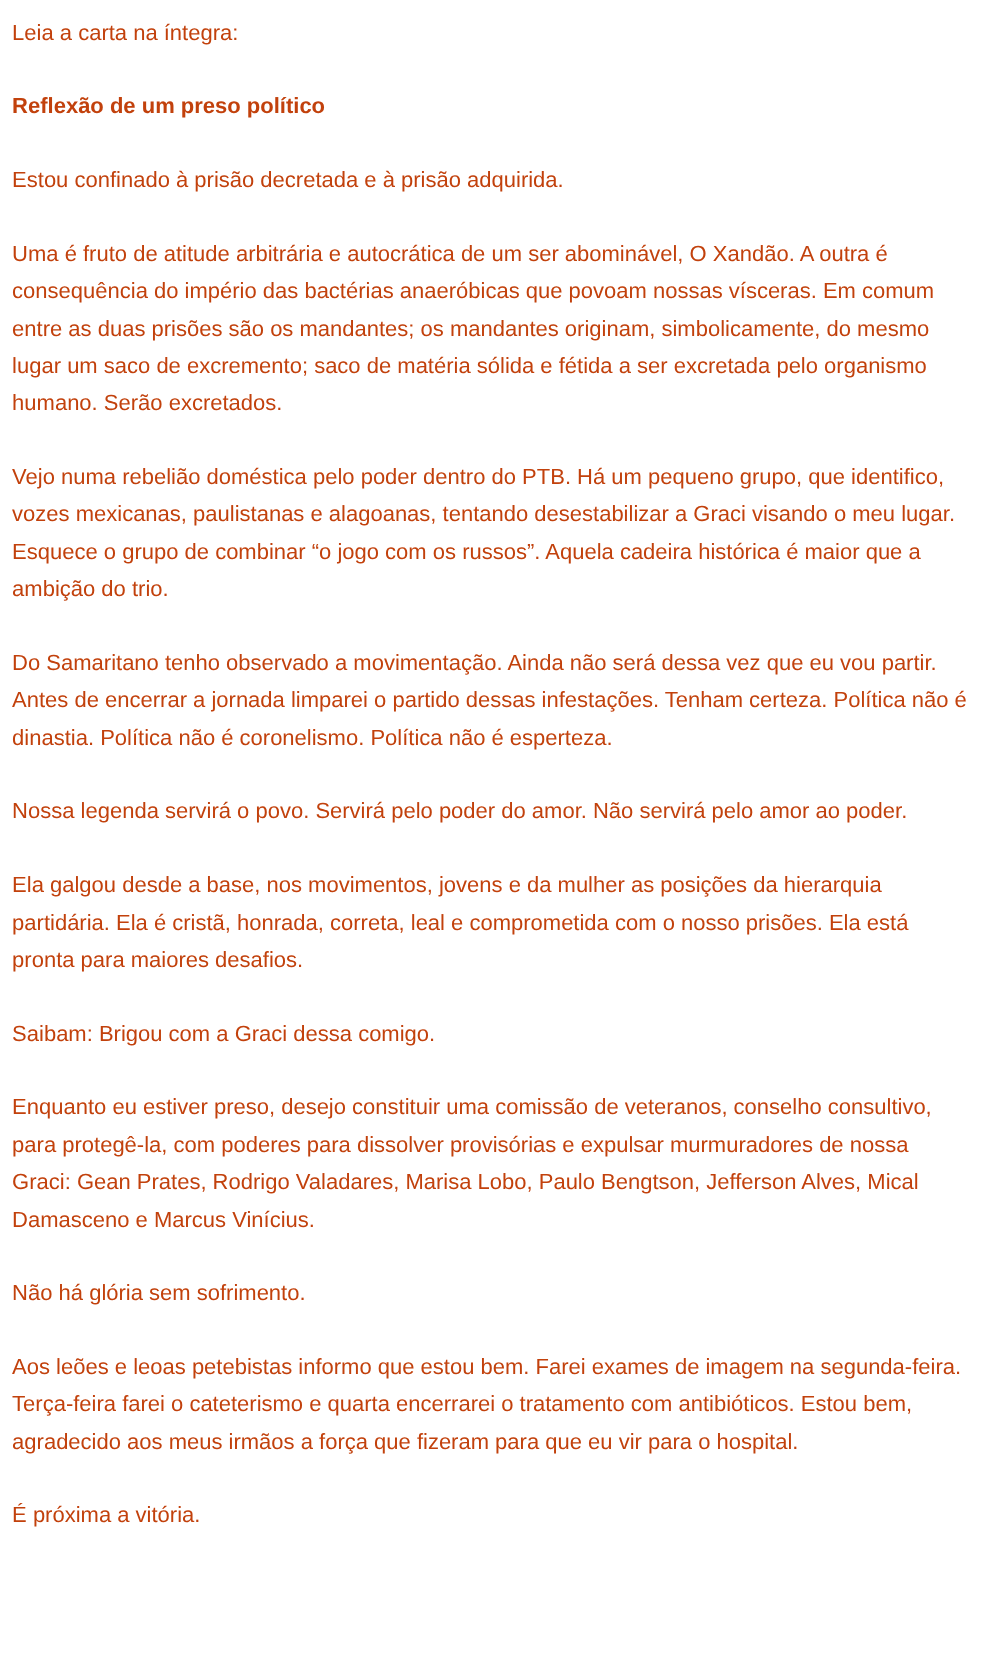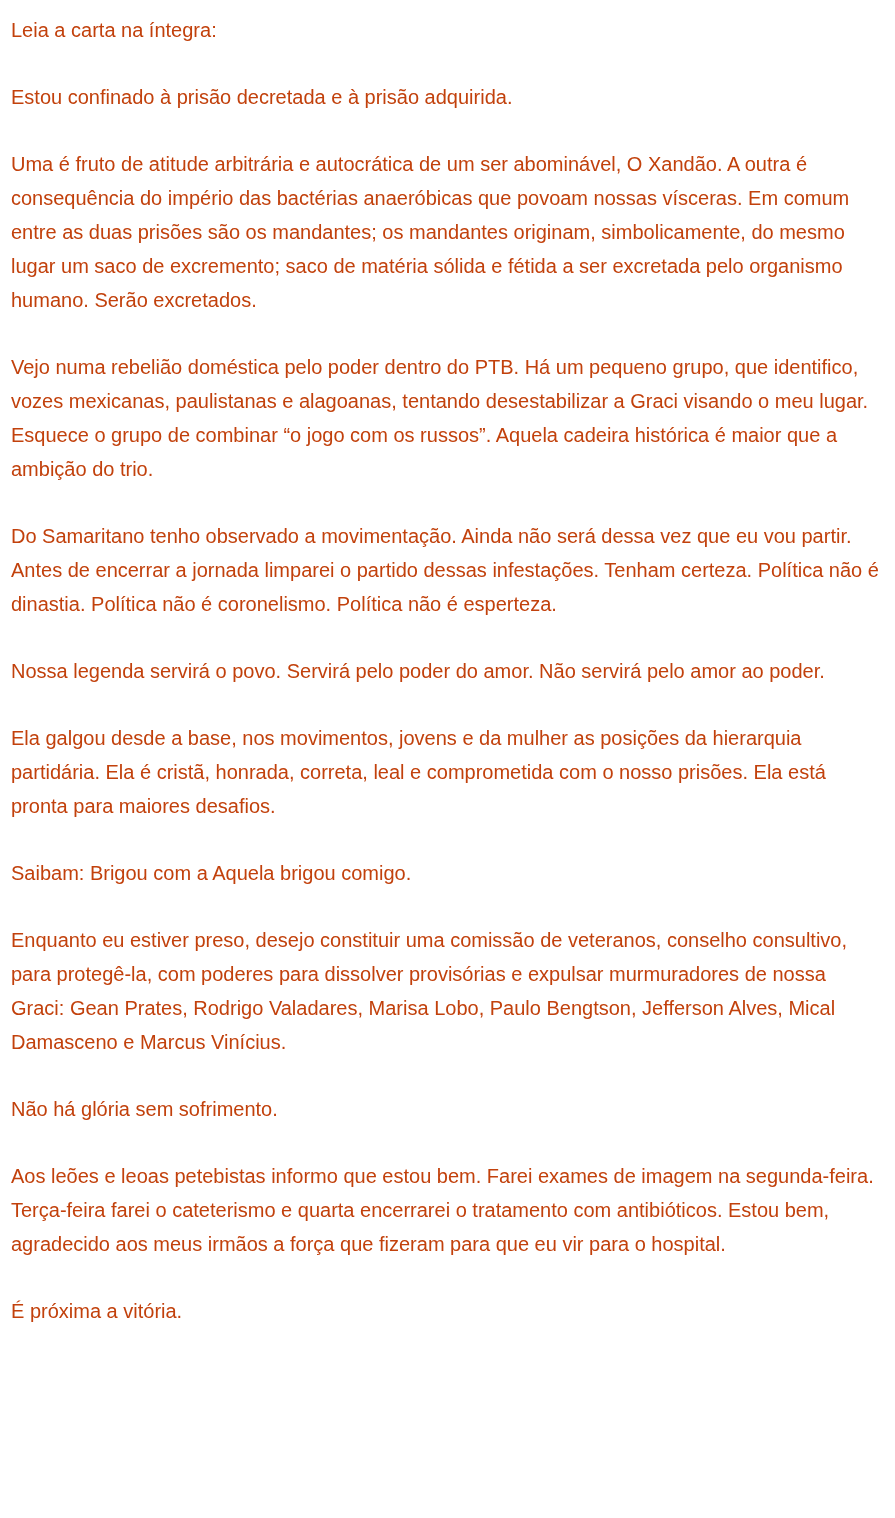--- a/index.html
+++ b/index.html
@@ -26,24 +26,25 @@
   }
   .article-body p:last-child {
     margin-bottom: 0;
   }
 </style>
 </head>
 <body>
 
 <div class="article-body">
   <p>Leia a carta na íntegra:</p>
+  <p class="letter-title">Reflexão de um preso político</p>
   <p>Estou confinado à prisão decretada e à prisão adquirida.</p>
   <p>Uma é fruto de atitude arbitrária e autocrática de um ser abominável, O Xandão. A outra é consequência do império das bactérias anaeróbicas que povoam nossas vísceras. Em comum entre as duas prisões são os mandantes; os mandantes originam, simbolicamente, do mesmo lugar um saco de excremento; saco de matéria sólida e fétida a ser excretada pelo organismo humano. Serão excretados.</p>
   <p>Vejo numa rebelião doméstica pelo poder dentro do PTB. Há um pequeno grupo, que identifico, vozes mexicanas, paulistanas e alagoanas, tentando desestabilizar a Graci visando o meu lugar. Esquece o grupo de combinar “o jogo com os russos”. Aquela cadeira histórica é maior que a ambição do trio.</p>
   <p>Do Samaritano tenho observado a movimentação. Ainda não será dessa vez que eu vou partir. Antes de encerrar a jornada limparei o partido dessas infestações. Tenham certeza. Política não é dinastia. Política não é coronelismo. Política não é esperteza.</p>
   <p>Nossa legenda servirá o povo. Servirá pelo poder do amor. Não servirá pelo amor ao poder.</p>
   <p>Ela galgou desde a base, nos movimentos, jovens e da mulher as posições da hierarquia partidária. Ela é cristã, honrada, correta, leal e comprometida com o nosso prisões. Ela está pronta para maiores desafios.</p>
-  <p>Saibam: Brigou com a Aquela brigou comigo.</p>
+  <p>Saibam: Brigou com a Graci dessa comigo.</p>
   <p>Enquanto eu estiver preso, desejo constituir uma comissão de veteranos, conselho consultivo, para protegê-la, com poderes para dissolver provisórias e expulsar murmuradores de nossa Graci: Gean Prates, Rodrigo Valadares, Marisa Lobo, Paulo Bengtson, Jefferson Alves, Mical Damasceno e Marcus Vinícius.</p>
   <p>Não há glória sem sofrimento.</p>
   <p>Aos leões e leoas petebistas informo que estou bem. Farei exames de imagem na segunda-feira. Terça-feira farei o cateterismo e quarta encerrarei o tratamento com antibióticos. Estou bem, agradecido aos meus irmãos a força que fizeram para que eu vir para o hospital.</p>
   <p>É próxima a vitória.</p>
 </div>
 
 </body></html>

